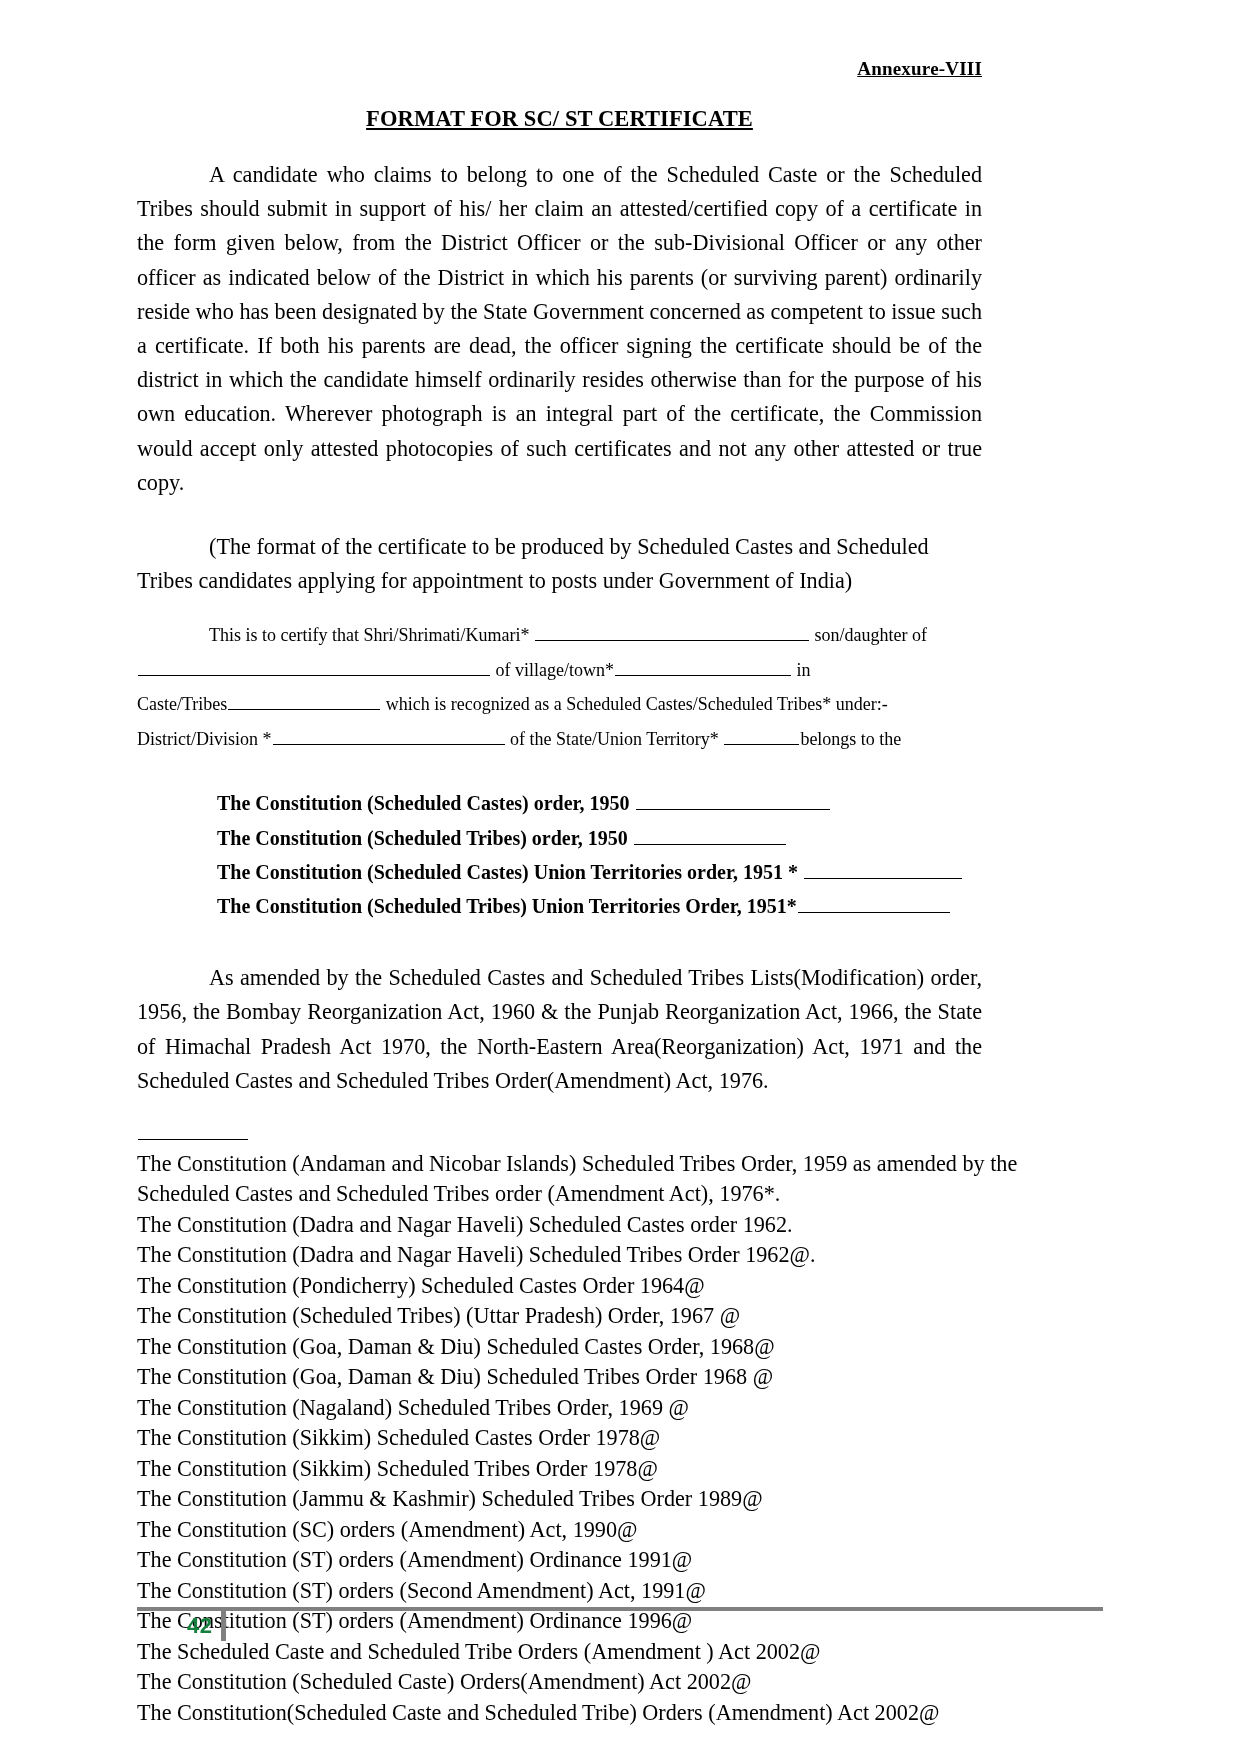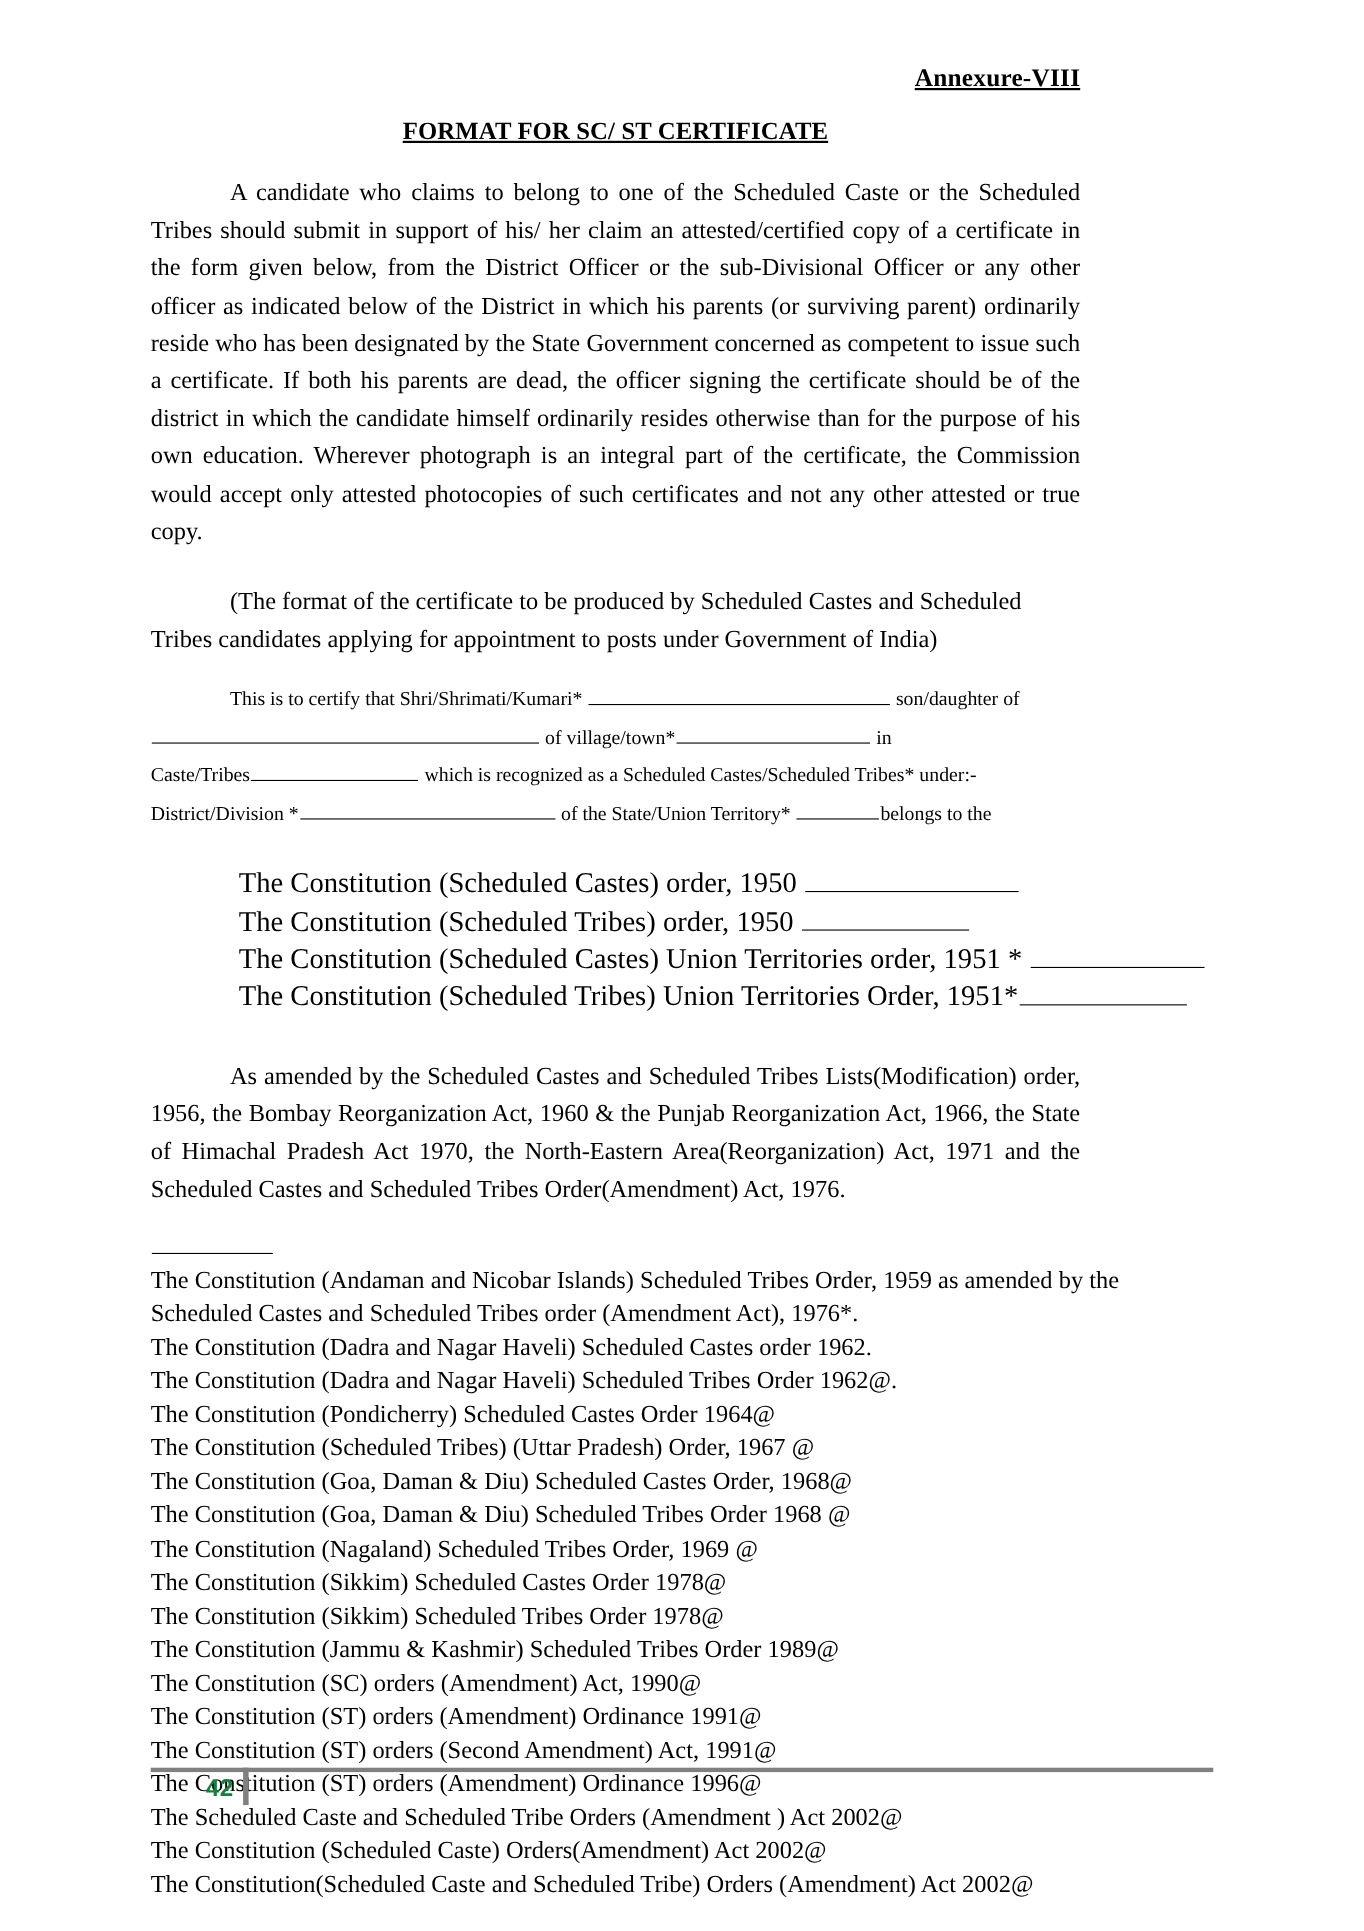--- a/index.html
+++ b/index.html
@@ -28,21 +28,21 @@
     position: relative;
   }
 
   
   .annexure-row {
     text-align: right;
     margin: 0 0 18px 0;
     height: 30px;
   }
   .annexure-title {
-    font-size: 23px;
+    font-size: 19px;
     font-weight: bold;
     text-decoration: underline;
     letter-spacing: 0.2px;
   }
   .doc-title {
     text-align: center;
     font-size: 22.5px;
     font-weight: bold;
     text-decoration: underline;
     margin: 0 0 26px 0;
@@ -91,24 +91,25 @@
   }
   .b-name   { width: 274px; }
   .b-father { width: 352px; }
   .b-village{ width: 176px; }
   .b-district { width: 232px; }
   .b-state  { width: 75px; }
   .b-caste  { width: 152px; }
 
   
   .orders-list {
-    font-size: 26px;
+    font-size: 20px;
     line-height: 34.2px;
     padding-left: 80px;
     margin: 0;
+    font-weight: bold;
   }
   .orders-list .order-row { white-space: nowrap; }
   .b-ord1 { width: 194px; }
   .b-ord2 { width: 152px; }
   .b-ord3 { width: 158px; }
   .b-ord4 { width: 152px; }
 
   
   .plain-list {
     font-size: 22.2px;

